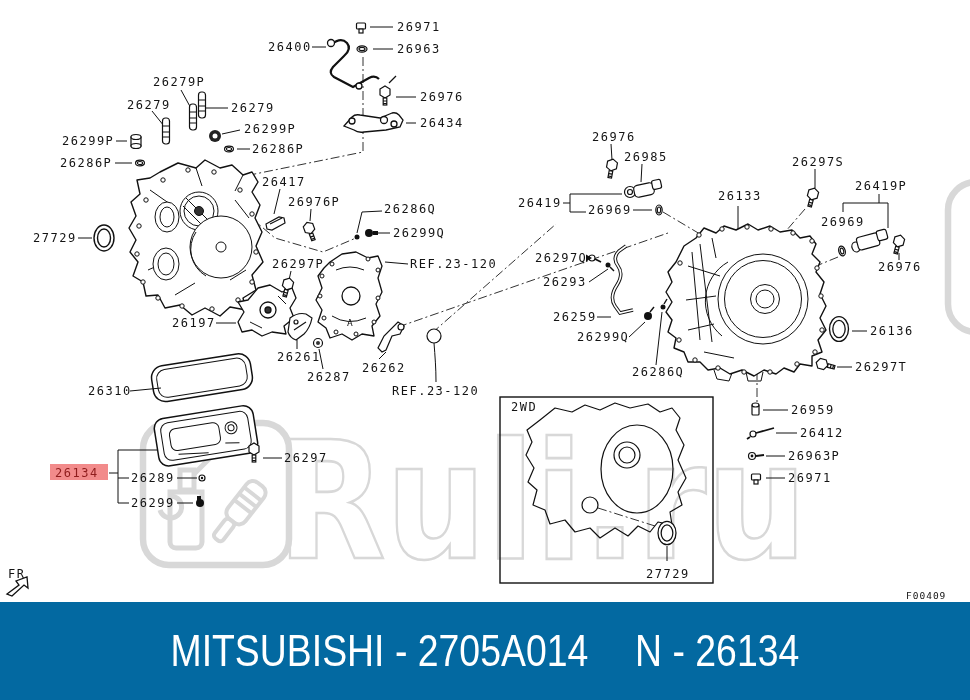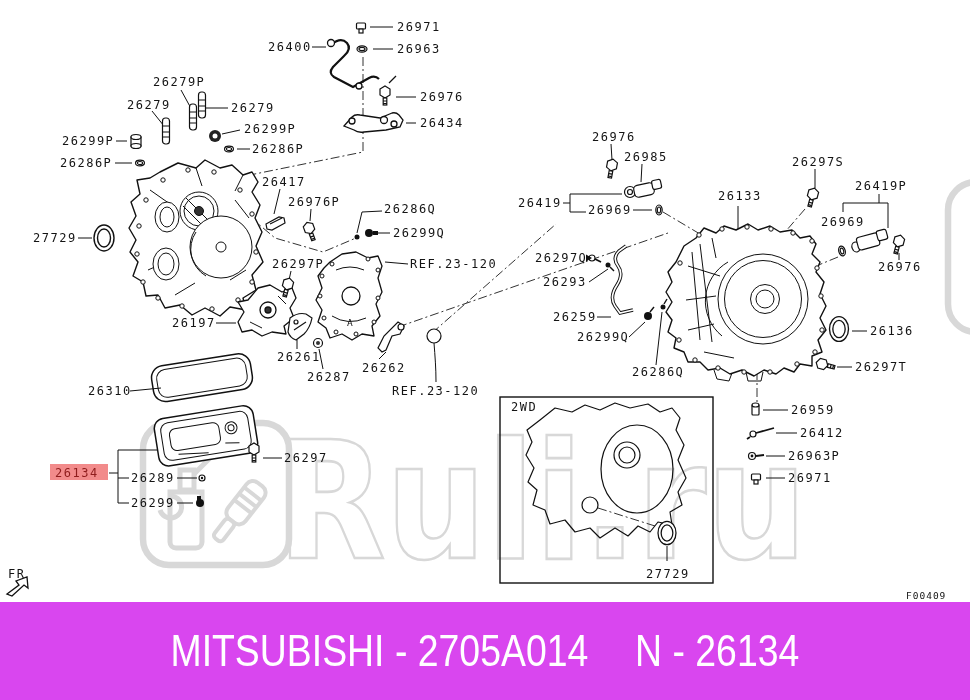--- a/index.html
+++ b/index.html
@@ -4,21 +4,21 @@
 <style>
   html,body{margin:0;padding:0;background:#fff}
   .stage{position:relative;width:970px;height:700px;overflow:hidden;background:#fff;
          font-family:"DejaVu Sans",sans-serif}
   .stage svg{position:absolute;left:0;top:0}
   .lbl{font-family:"DejaVu Sans Mono",monospace;font-size:12px;letter-spacing:1.5px;fill:#141414}
   .lbl-sm{font-family:"DejaVu Sans Mono",monospace;font-size:9.5px;letter-spacing:1px;fill:#141414}
   .lbl-red{font-family:"DejaVu Sans Mono",monospace;font-size:12px;letter-spacing:1.5px;fill:#8f1d1d}
   .wm-text{font-family:"DejaVu Sans",sans-serif;font-weight:bold;font-size:163px;
            fill:none;stroke:#d8d8d8;stroke-width:2.6px}
-  .footer{position:absolute;left:0;top:602px;width:970px;height:98px;background:#d946ef;
+  .footer{position:absolute;left:0;top:602px;width:970px;height:98px;background:#0369a1;
           display:flex;align-items:center;justify-content:center}
   .footer-inner{display:flex;gap:55px;transform:scaleX(.85);color:#fff;font-size:44px;
                 font-family:"Liberation Sans",sans-serif;white-space:nowrap}
 </style>
 </head>
 <body>
 
 <div class="stage">
 
 <svg width="970" height="602" viewBox="0 0 970 602">

